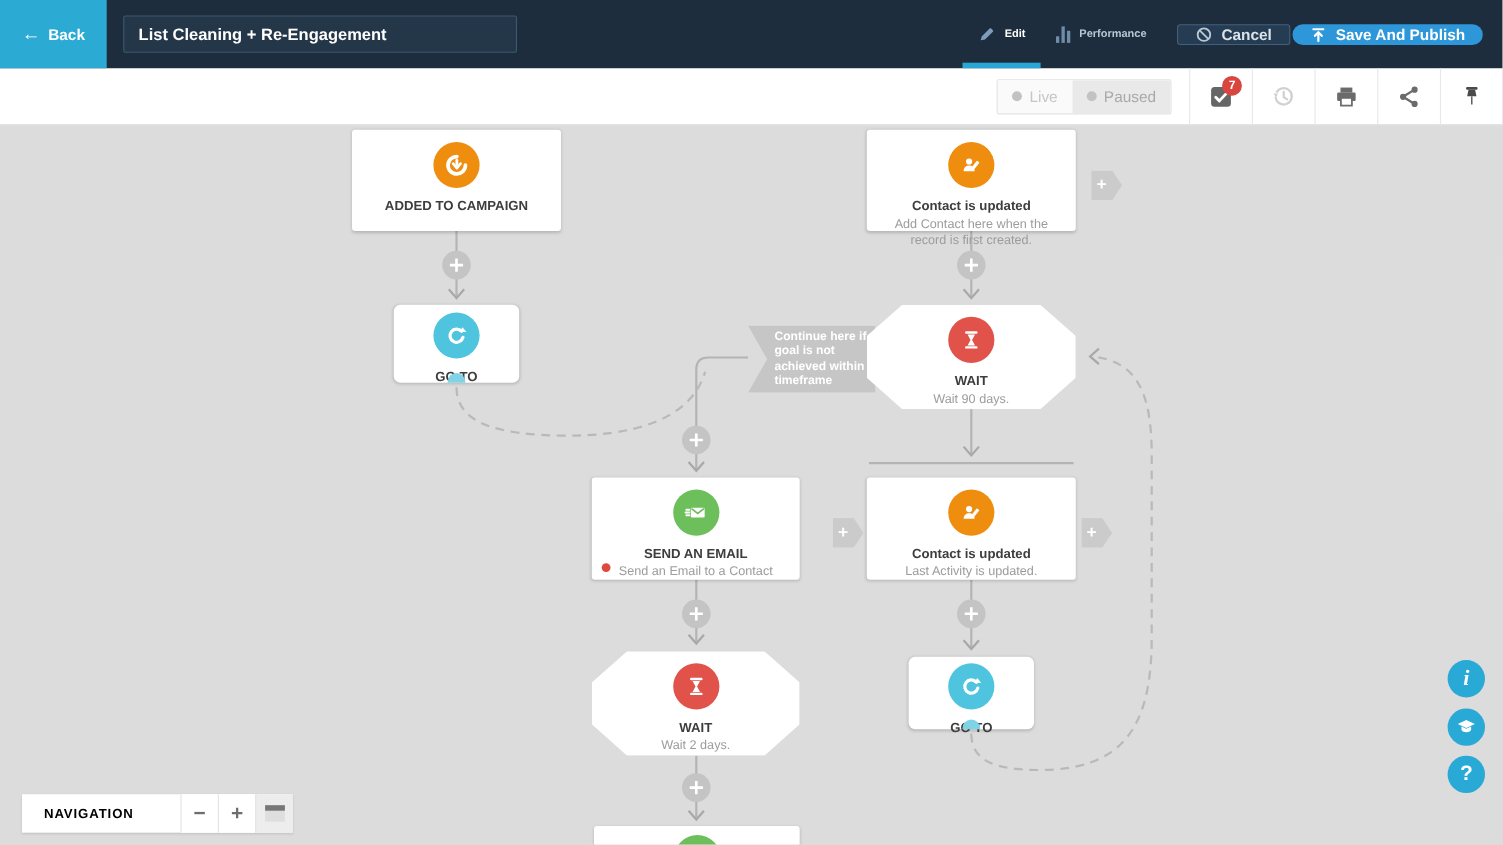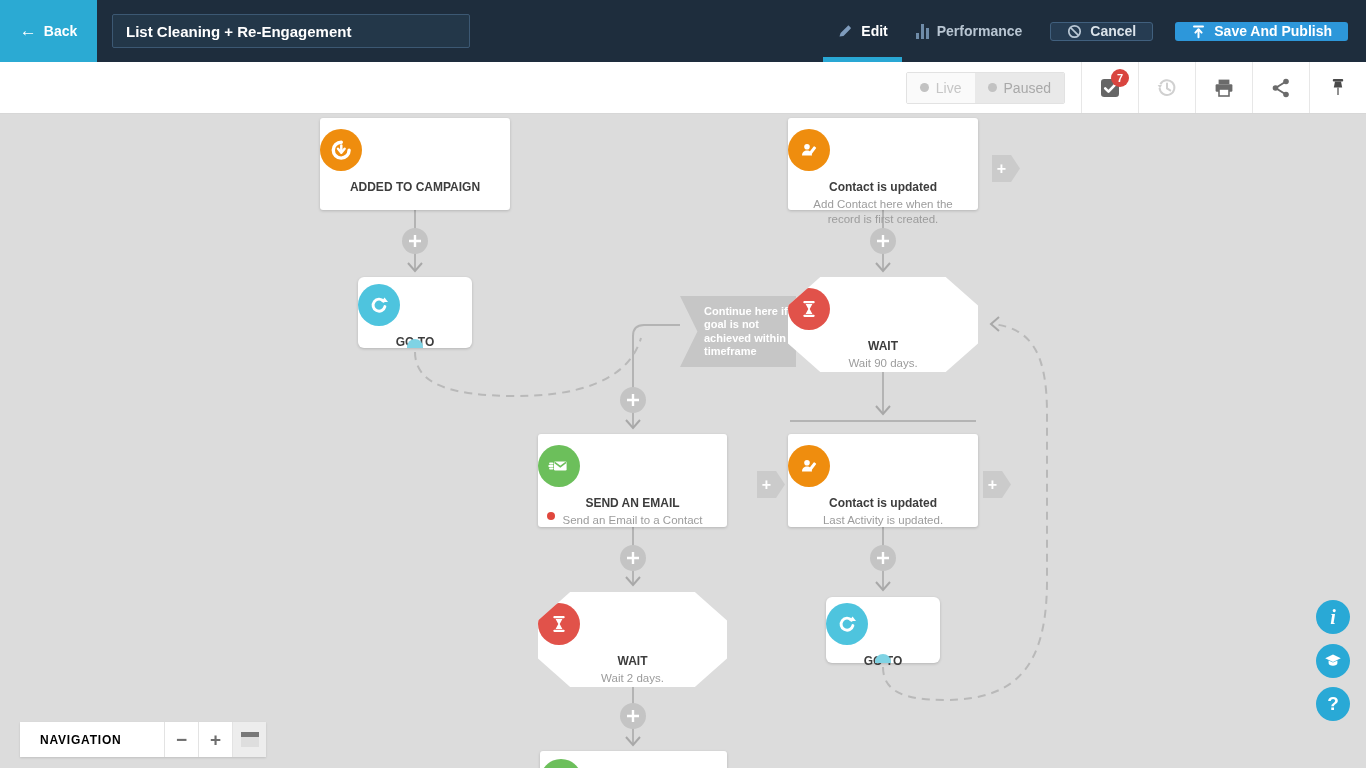--- a/index.html
+++ b/index.html
@@ -10,31 +10,31 @@
   .topbar { position:relative; height:62px; background:#1e2d3d; display:flex; align-items:center; }
   .back-btn { height:62px; width:97px; background:#2baad3; border:none; color:#fff;
     font-family:inherit; font-size:14px; font-weight:bold; cursor:pointer;
     display:flex; align-items:center; justify-content:center; gap:7px; }
   .back-arrow { font-size:17px; font-weight:bold; }
   .title-input { margin-left:15px; width:358px; height:34px; background:#233749;
     border:1px solid #3c5873; border-radius:2px; color:#fff; font-family:inherit;
     font-size:15px; font-weight:bold; padding:0 13px; outline:none; }
   .topbar-right { margin-left:auto; display:flex; align-items:stretch; height:100%; padding-right:18px; }
   .tab { position:relative; display:flex; align-items:center; gap:8px; padding:0 14px;
-    color:#b9c6d3; font-size:14px; font-weight:bold; cursor:pointer; }
+    color:#b9c6d3; font-size:10px; font-weight:bold; cursor:pointer; }
   .tab.active { color:#fff; }
   .tab.active::after { content:""; position:absolute; left:0; right:0; bottom:0; height:5px; background:#29a7d4; }
   .perf-bars { display:flex; align-items:flex-end; gap:2px; height:15px; }
   .perf-bars i { width:3px; background:#6f8ca9; display:block; }
   .tb-btn { display:flex; align-items:center; gap:8px; border-radius:3px; border:none;
     font-family:inherit; font-size:14px; font-weight:bold; color:#fff; cursor:pointer;
     padding:0 16px; height:19px; align-self:center; }
   .btn-cancel { background:#263c52; border:1px solid #41607e; color:#dbe3ea; margin-left:14px; }
   .btn-draft { background:#27a4d4; margin-left:10px; }
-  .btn-publish { background:#2d97da; margin-left:22px; }
+  .btn-publish { background:#2d97da; margin-left:2px;border-radius:17px; }
 
   
   .toolbar { height:52px; background:#fff; border-bottom:1px solid #d7d7d7; display:flex; align-items:stretch; }
   .toolbar-spacer { flex:1; }
   .toggle { align-self:center; display:flex; border:1px solid #e2e2e2; border-radius:2px;
     overflow:hidden; margin-right:16px; }
   .toggle-opt { display:flex; align-items:center; gap:7px; padding:7px 13px; font-size:14px;
     cursor:pointer;text-align:right; }
   .toggle-live { background:#fafafa; color:#c6c6c6; }
   .toggle-paused { background:#e9e9e9; color:#a9a9a9; }
@@ -44,33 +44,33 @@
   .badge { position:absolute; top:7px; right:9px; min-width:18px; height:18px; border-radius:50%;
     background:#d9453f; color:#fff; font-size:11px; font-weight:bold; display:flex;
     align-items:center; justify-content:center; }
 
   
   .canvas { position:relative; width:1366px; height:654px; background:#dcdcdc; overflow:hidden; }
   .wires { position:absolute; left:0; top:0; z-index:0; }
 
   .card { position:absolute; background:#fff; border-radius:3px; z-index:2;
     box-shadow:0 1px 3px rgba(0,0,0,0.18); display:flex; flex-direction:column;
-    text-align:center; cursor:pointer; }
+    align-items:center; text-align:center; cursor:pointer; }
   .card.octagon { border-radius:0; box-shadow:none;
     clip-path:polygon(17% 0, 83% 0, 100% 30%, 100% 70%, 83% 100%, 17% 100%, 0 70%, 0 30%); }
   .nicon { width:42px; height:42px; border-radius:50%; display:flex; align-items:center;
     justify-content:center; margin-top:11px; flex:none; }
   .ntitle { font-size:12px; font-weight:bold; color:#3d3d3d; margin-top:9px; line-height:1.25; }
   .nsub { font-size:11.5px; color:#9c9c9c; margin-top:2px; line-height:1.3; padding:0 10px; }
   .goto-dot { position:absolute; bottom:0; left:50%; transform:translateX(-50%);
     width:16px; height:9px; border-radius:8px 8px 0 0; background:#7fd3e4; }
   .email-flag { position:absolute; left:9px; bottom:7px; width:8px; height:8px;
     border-radius:50%; background:#e0473d; }
 
-  .ribbon { position:absolute; left:680px; top:182px; width:116px; height:71px; background:#c6c6c6;
+  .ribbon { position:absolute; left:680px; top:182px; width:116px; height:61px; background:#c6c6c6;
     z-index:1; clip-path:polygon(0 0, 100% 0, 100% 100%, 0 100%, 15% 50%);
     color:#fff; font-size:11px; font-weight:bold; line-height:1.22;
     display:flex; align-items:center; padding-left:24px; }
 
   .pent { position:absolute; width:28px; height:27px; background:#cbcbcb; z-index:2; cursor:pointer;
     clip-path:polygon(0 0, 68% 0, 100% 50%, 68% 100%, 0 100%);
     display:flex; align-items:center; justify-content:center; padding-right:9px;
     color:#fff; font-size:16px; font-weight:bold; }
 
   

